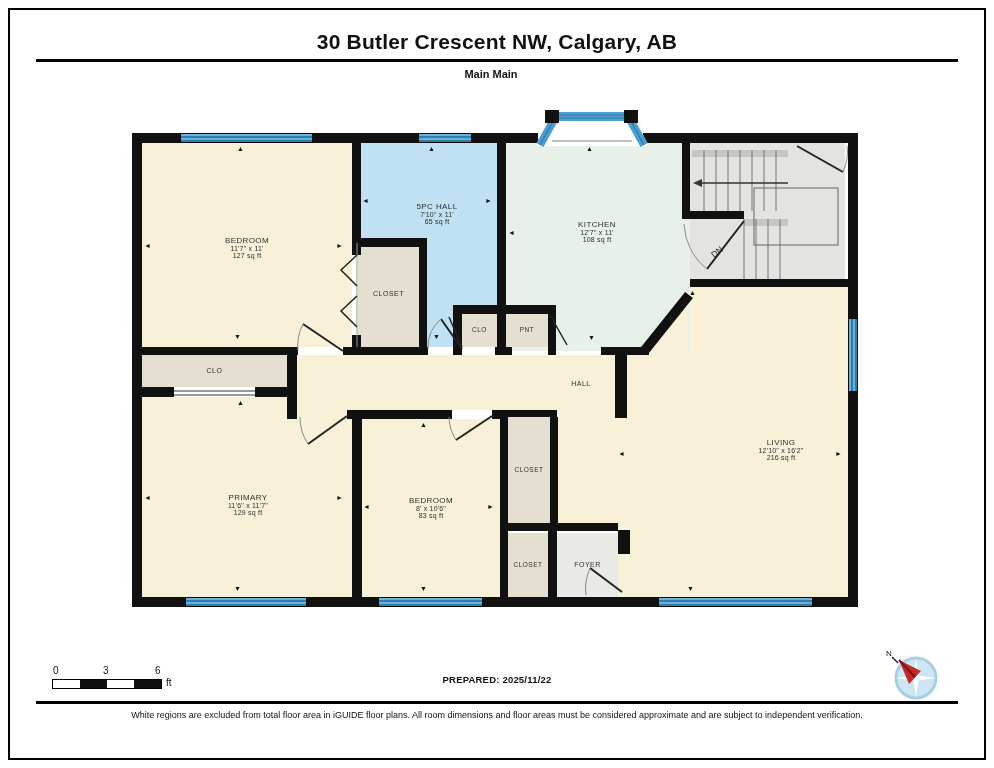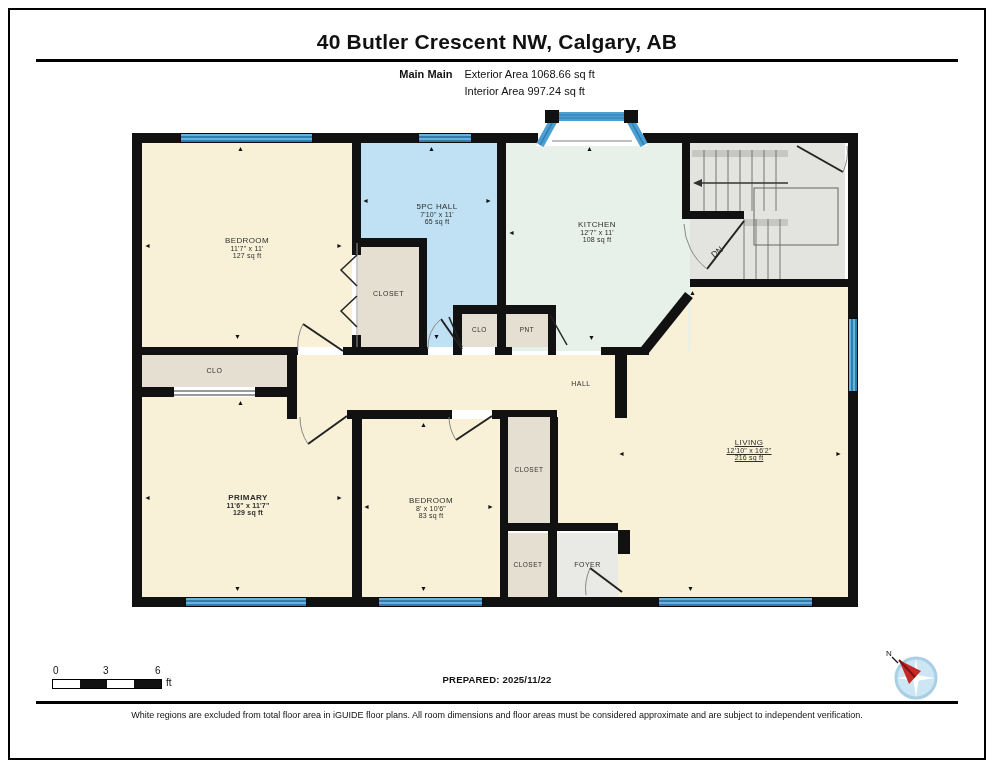--- a/index.html
+++ b/index.html
@@ -41,29 +41,25 @@
   #scalebar .seg{width:27px;height:100%;}
   #prepared{position:absolute;left:0;top:674px;width:994px;text-align:center;
             font-size:9.5px;font-weight:bold;letter-spacing:.2px;}
   #disclaimer{position:absolute;left:0;top:710px;width:994px;text-align:center;font-size:9px;color:#111;}
 </style>
 </head>
 <body>
 
 <div class="frame"></div>
 
-<div id="title">40 Butler Crescent NW, Calgary, AB</div>
+<div id="title">30 Butler Crescent NW, Calgary, AB</div>
 <div class="rule" style="left:36px;top:59px;width:922px;height:3px;"></div>
 
 <div id="floorinfo">
   <div class="fl">Main Main</div>
-  <div class="ar-lines">
-    <div>Exterior Area 1068.66 sq ft</div>
-    <div>Interior Area 997.24 sq ft</div>
-  </div>
 </div>
 
 <div class="rm cream" style="left:142px;top:143px;width:210px;height:204px;"></div>
 <div class="rm blue" style="left:361px;top:143px;width:136px;height:204px;"></div>
 <div class="rm mint" style="left:506px;top:143px;width:184px;height:208px;"></div>
 <div class="rm gray" style="left:690px;top:143px;width:155px;height:144px;"></div>
 <div class="rm cream" style="left:690px;top:287px;width:158px;height:310px;"></div>
 <div class="rm cream" style="left:627px;top:351px;width:63px;height:246px;"></div>
 <div class="rm cream" style="left:297px;top:355px;width:318px;height:55px;"></div>
 <div class="rm cream" style="left:557px;top:410px;width:58px;height:113px;"></div>
@@ -202,26 +198,26 @@
 <div class="rlabel" style="left:387px;top:202px;width:100px;">
   <div class="nm">5PC HALL</div>
   <div class="dm">7'10" x 11'</div>
   <div class="dm">65 sq ft</div>
 </div>
 <div class="rlabel" style="left:547px;top:220px;width:100px;">
   <div class="nm">KITCHEN</div>
   <div class="dm">12'7" x 11'</div>
   <div class="dm">108 sq ft</div>
 </div>
-<div class="rlabel" style="left:699px;top:438px;width:100px;text-decoration:underline;">
+<div class="rlabel" style="left:731px;top:438px;width:100px;">
   <div class="nm">LIVING</div>
   <div class="dm">12'10" x 16'2"</div>
   <div class="dm">216 sq ft</div>
 </div>
-<div class="rlabel" style="left:198px;top:493px;width:100px;font-weight:bold;">
+<div class="rlabel" style="left:198px;top:493px;width:100px;">
   <div class="nm">PRIMARY</div>
   <div class="dm">11'6" x 11'7"</div>
   <div class="dm">129 sq ft</div>
 </div>
 <div class="rlabel" style="left:381px;top:496px;width:100px;">
   <div class="nm">BEDROOM</div>
   <div class="dm">8' x 10'6"</div>
   <div class="dm">83 sq ft</div>
 </div>
 <div class="slabel" style="left:358px;top:290px;width:61px;">CLOSET</div>

